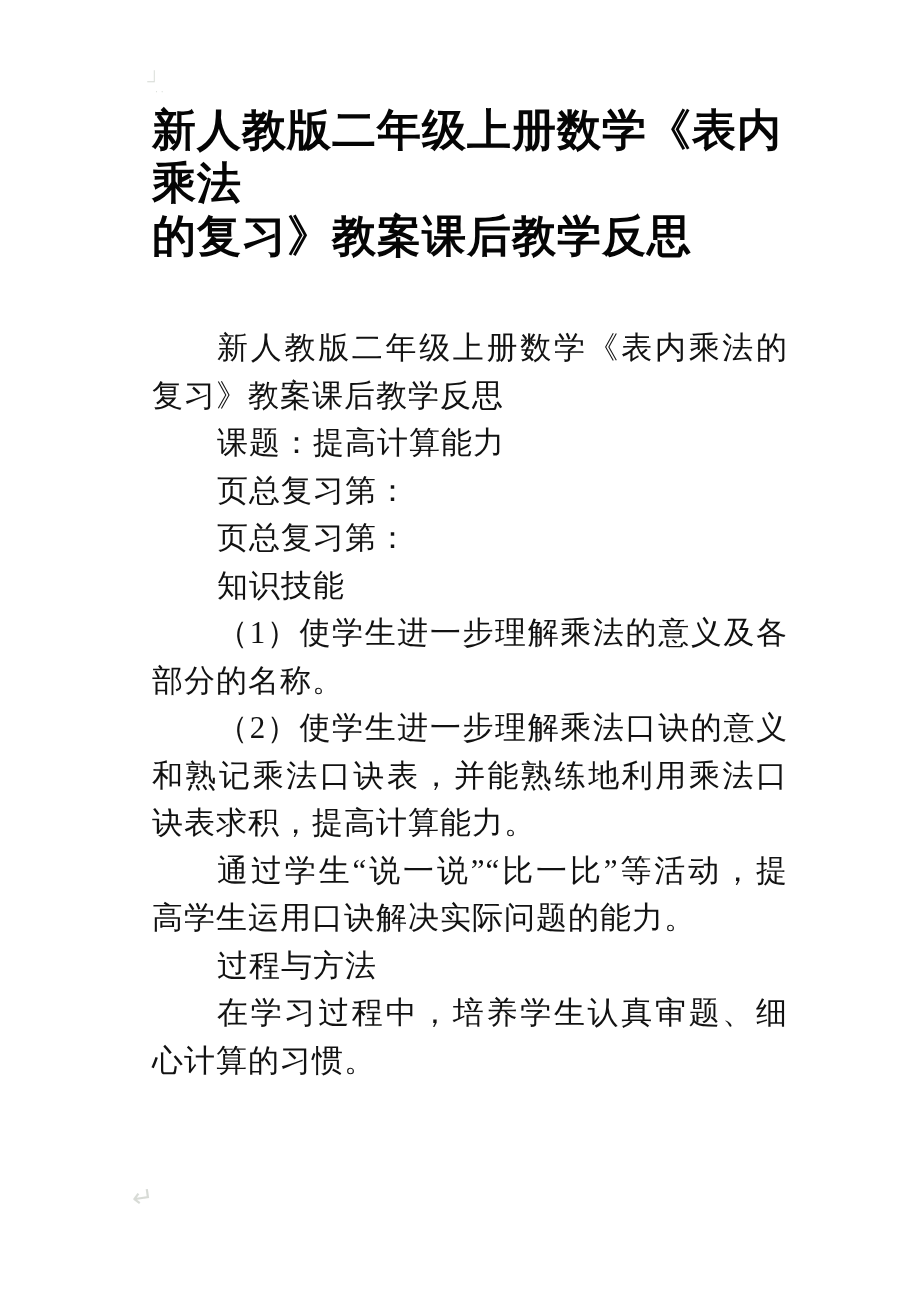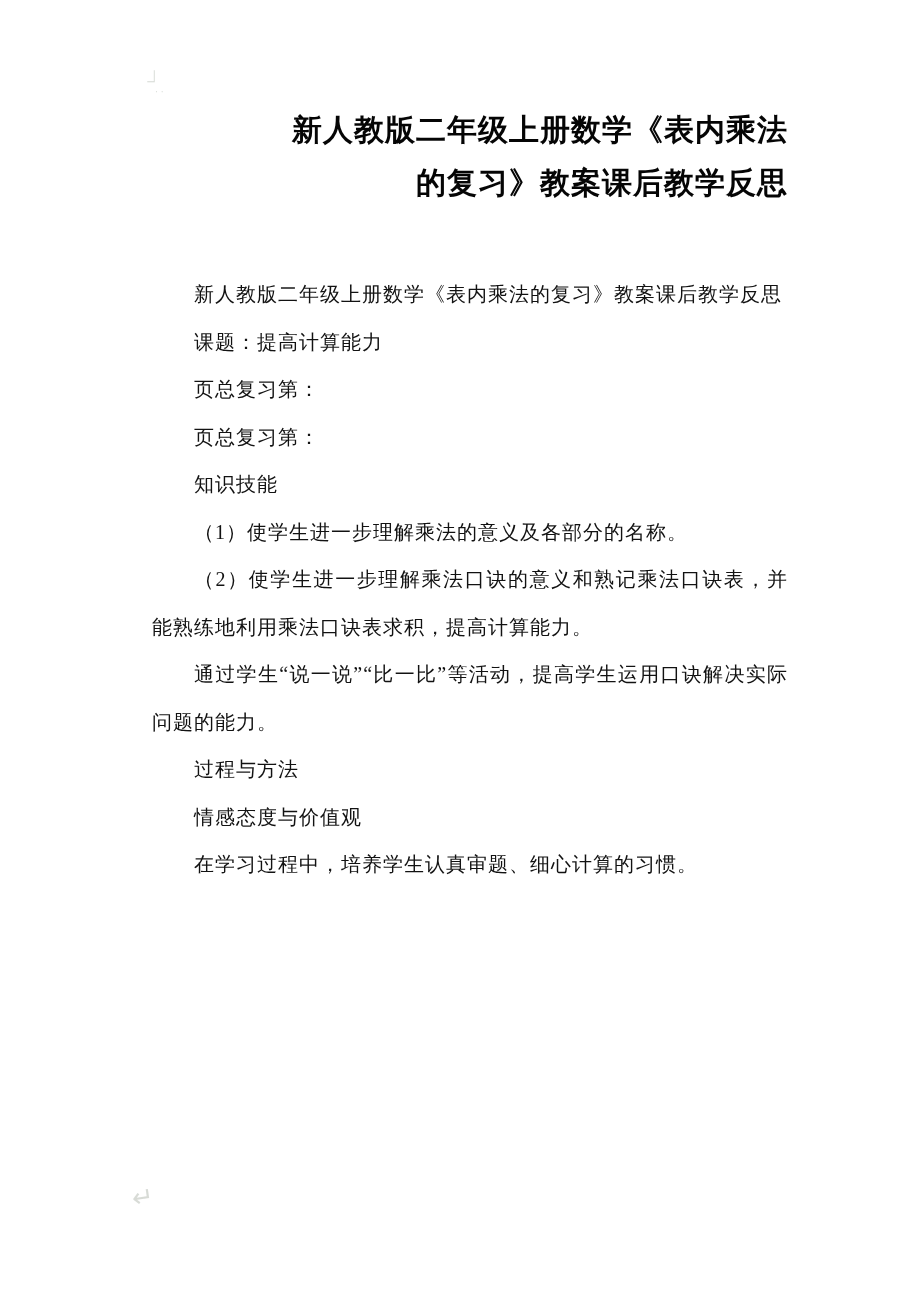--- a/index.html
+++ b/index.html
@@ -20,29 +20,29 @@
   .content {
     position: absolute;
     left: 152px;
     top: 0;
     width: 636px;
   }
   .doc-title {
     margin-top: 103px;
     font-family: "Liberation Sans", "DejaVu Sans", sans-serif;
     font-weight: 700;
-    font-size: 30px;
+    font-size: 44px;
     line-height: 53px;
-    text-align: right;
+    text-align: left;
     color: #050505;
     letter-spacing: 1px;
   }
   .doc-body {
     margin-top: 62px;
-    font-size: 20px;
+    font-size: 31px;
     line-height: 47.5px;
     color: #121212;
     letter-spacing: 1px;
   }
   .doc-body p {
     text-indent: 2.1em;
     text-align: justify;
   }
   
   .artifact {
@@ -91,21 +91,20 @@
     <div class="doc-body">
         <p>新人教版二年级上册数学《表内乘法的复习》教案课后教学反思</p>
         <p>课题：提高计算能力</p>
         <p>页总复习第：</p>
         <p>页总复习第：</p>
         <p>知识技能</p>
         <p>（1）使学生进一步理解乘法的意义及各部分的名称。</p>
         <p>（2）使学生进一步理解乘法口诀的意义和熟记乘法口诀表，并能熟练地利用乘法口诀表求积，提高计算能力。</p>
         <p>通过学生“说一说”“比一比”等活动，提高学生运用口诀解决实际问题的能力。</p>
         <p>过程与方法</p>
-        <p>情感态度与价值观</p>
         <p>在学习过程中，培养学生认真审题、细心计算的习惯。</p>
       </div>
 
   </div>
 
   <span class="artifact artifact-bottom">↵</span>
 
 </div>
 
 </body></html>

